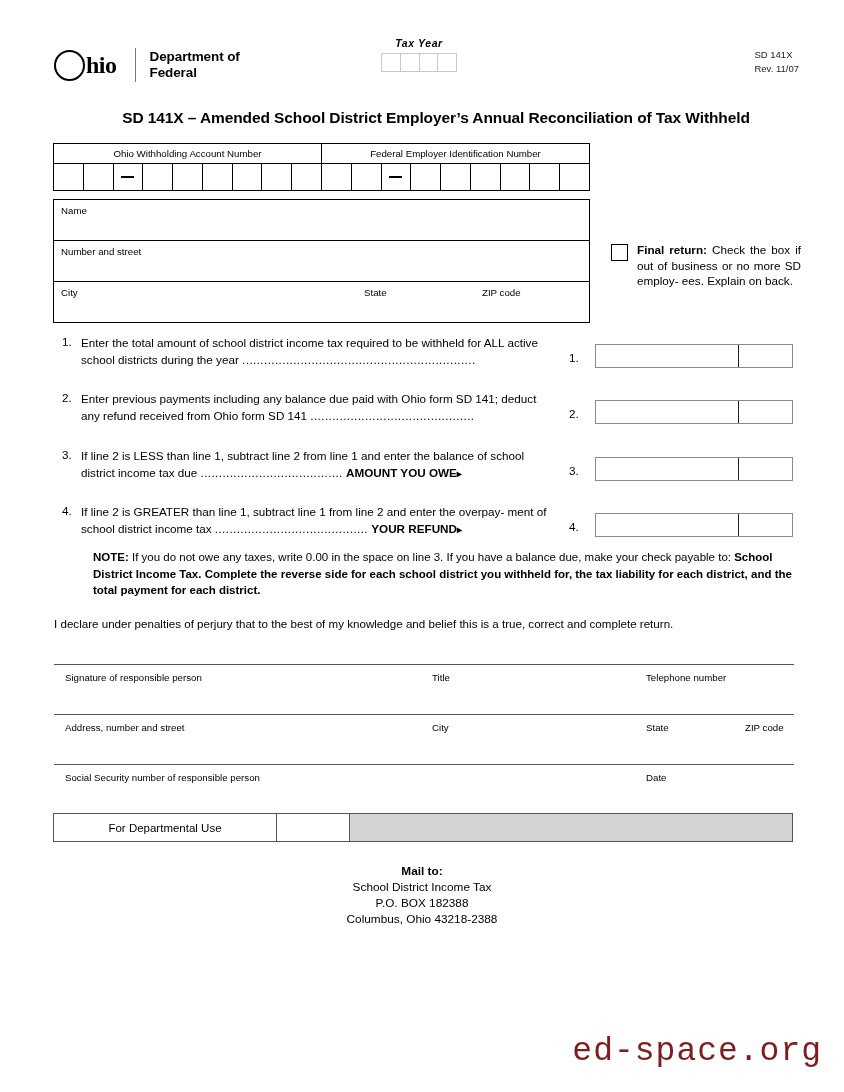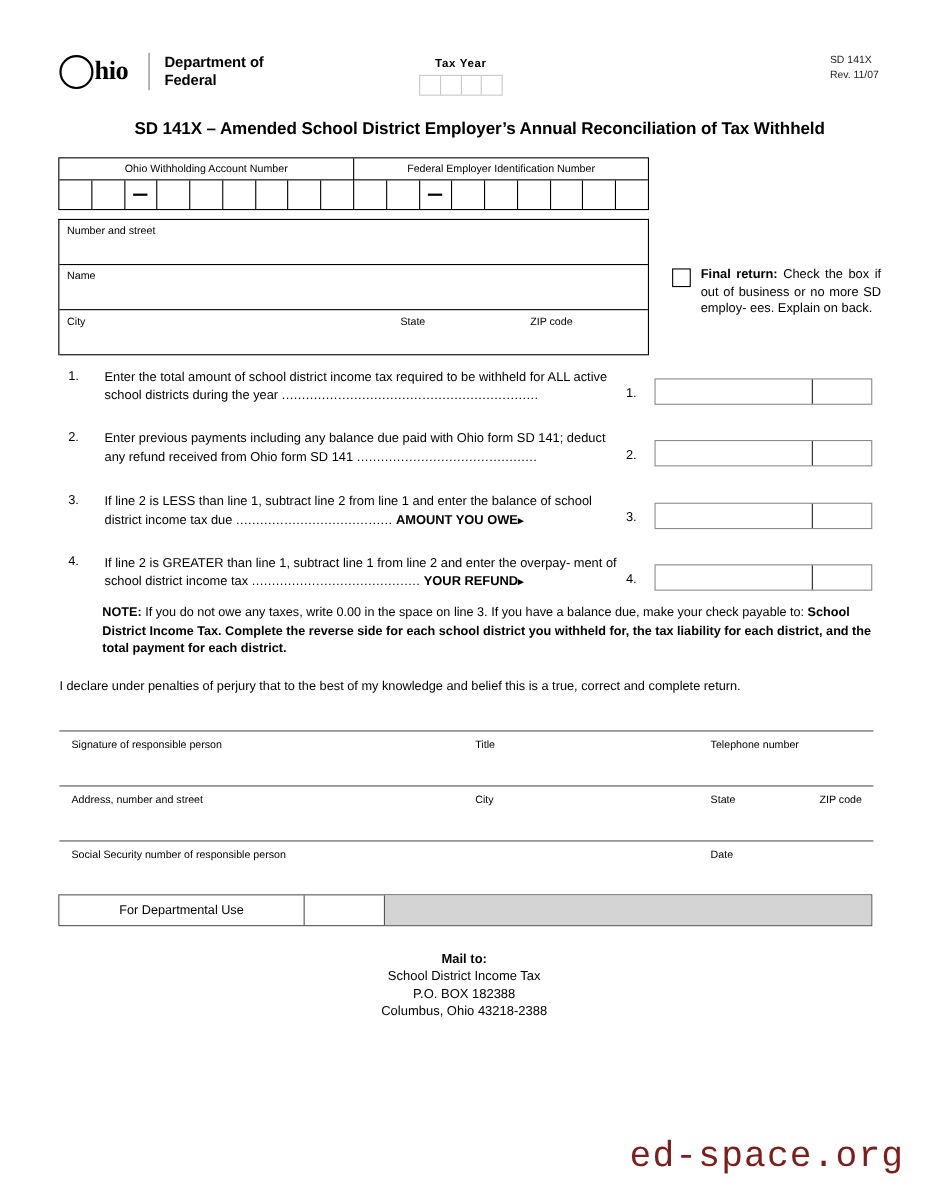--- a/index.html
+++ b/index.html
@@ -55,22 +55,23 @@
   .dept-text {
     font-size: 13.5px;
     font-weight: bold;
     line-height: 1.22;
     letter-spacing: -0.1px;
   }
 
   .taxyear-block {
     position: absolute;
     left: 381px;
-    top: 52px;
+    top: 37px;
     text-align: center;
+    font-style: italic;
   }
   .taxyear-label {
     font-size: 10.5px;
     font-weight: bold;
     letter-spacing: 0.6px;
     margin-bottom: 4px;
   }
   .taxyear-boxes {
     display: flex;
     border: 1px solid #c8c8c8;
@@ -229,21 +230,21 @@
     position: relative;
     min-height: 52px;
   }
   .li-num {
     position: absolute;
     left: 0;
     top: 0;
     font-size: 11.7px;
   }
   .li-text {
-    margin-left: 33px;
+    margin-left: 19px;
     width: 470px;
     font-size: 11.7px;
     line-height: 1.42;
   }
   .li-text .dots { letter-spacing: 0.4px; }
   .li-text b { font-weight: bold; }
   .arrow { font-size: 10px; }
   .li-boxnum {
     position: absolute;
     left: 507px;
@@ -426,24 +427,24 @@
         <div class="idcell"></div>
         <div class="idcell"></div>
         <div class="idcell"></div>
         <div class="idcell"></div>
       </div>
     </div>
   </div>
 
   <div class="addrblock">
     <div class="addrrow">
+      <span class="lbl">Name</span>
+    </div>
+    <div class="addrrow">
       <span class="lbl">Number and street</span>
-    </div>
-    <div class="addrrow">
-      <span class="lbl">Name</span>
     </div>
     <div class="addrrow">
       <span class="lbl">City</span>
       <span class="lbl state">State</span>
       <span class="lbl zip">ZIP code</span>
     </div>
   </div>
 
 
   <div class="finalreturn">

